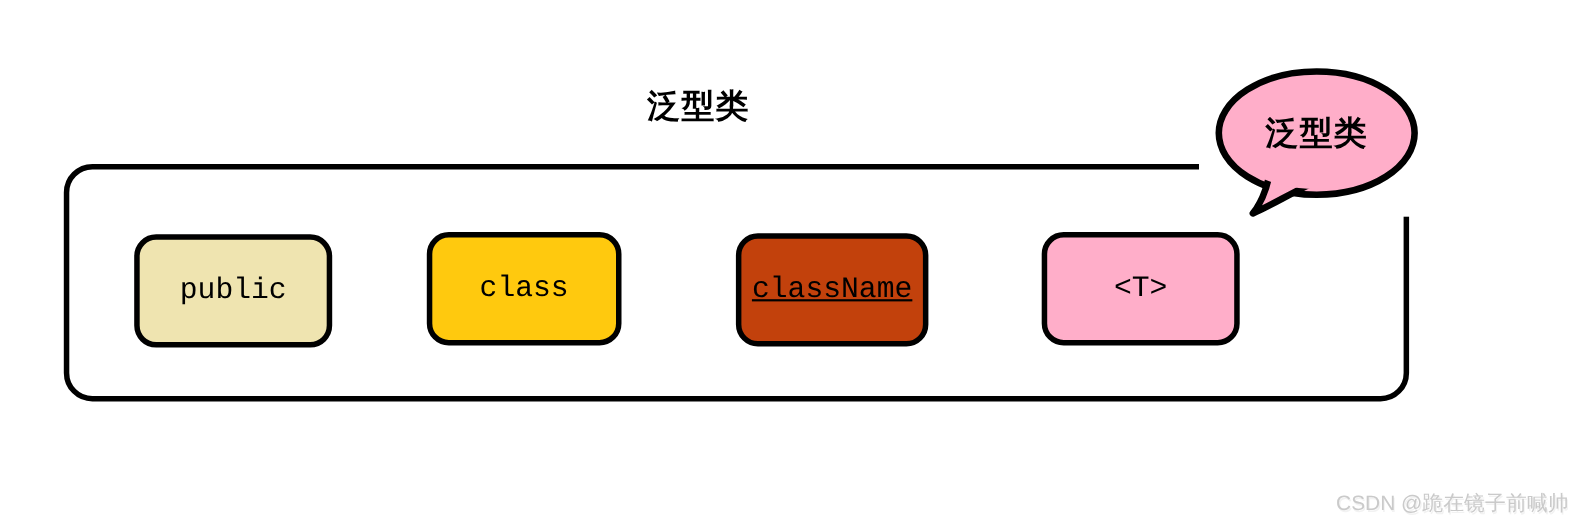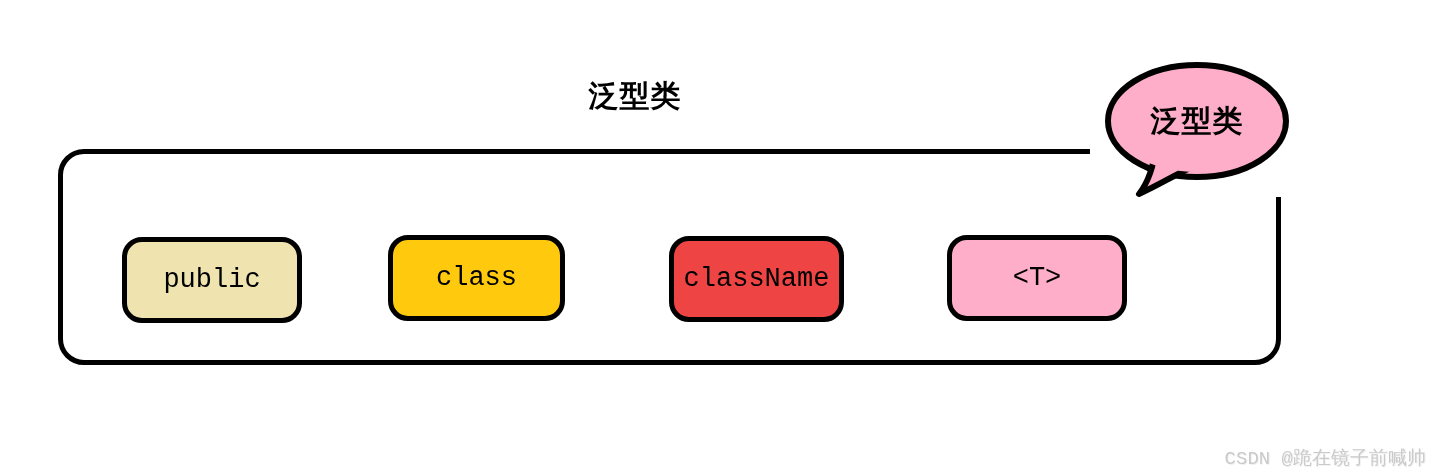--- a/index.html
+++ b/index.html
@@ -44,27 +44,26 @@
   .bubble-mask {
     left: 1090px;
     top: 142px;
     width: 212px;
     height: 55px;
     background: #ffffff;
   }
 
   .token-box {
     box-sizing: border-box;
-    height: 86px;
+    height: 103px;
     border: 5px solid #000000;
     border-radius: 20px;
     display: flex;
     align-items: center;
     justify-content: center;
-    margin-top: 24px;
   }
   .token-label {
     font-family: "Liberation Mono", "DejaVu Sans Mono", monospace;
     font-size: 27px;
     color: #000000;
     white-space: nowrap;
   }
   .token-public    { left: 122px; top: 213px; width: 180px; }
   .token-class     { left: 388px; top: 211px; width: 177px; text-align: center; }
   .token-classname { left: 669px; top: 212px; width: 175px; }
@@ -84,21 +83,21 @@
     font-family: "DejaVu Serif", "Liberation Serif", serif;
     font-weight: bold;
     font-size: 30px;
     color: #000000;
     letter-spacing: 1px;
   }
 
   .watermark {
     right: 4px;
     top: 445px;
-    font-family: Liberation Mono, monospace;
+    font-family: Liberation Sans, sans-serif;
     font-size: 19px;
     color: #cacaca;
     text-shadow: 1px 1px 0 #f2f2f2;
     white-space: nowrap;
   }
 </style>
 </head>
 <body>
 
 <div id="stage">
@@ -110,21 +109,21 @@
   <div class="abs bubble-mask"></div>
 
   <div class="abs token-box token-public" style="background-color: rgb(239, 228, 176);">
     <span class="token-label">public</span>
   </div>
 
   <div class="abs token-box token-class" style="background-color: rgb(255, 201, 14);">
     <span class="token-label">class</span>
   </div>
 
-  <div class="abs token-box token-classname" style="background-color: #ef4444;">
+  <div class="abs token-box token-classname" style="background-color: #c2410c; text-decoration: underline;">
     <span class="token-label">className</span>
   </div>
 
   <div class="abs token-box token-typeparam" style="background-color: rgb(255, 174, 201);">
     <span class="token-label">&lt;T&gt;</span>
   </div>
 
   <svg class="abs bubble-svg" viewBox="0 0 212 156">
     <ellipse cx="109" cy="71" rx="89" ry="56" stroke-width="6" fill="#FFAEC9" stroke="#000000"></ellipse>
     <path d="M 68 96 C 66 114, 62 130, 51 144 C 67 137, 85 126, 104 117 Z" stroke-width="6" stroke-linejoin="round" fill="#FFAEC9" stroke="#000000"></path>

